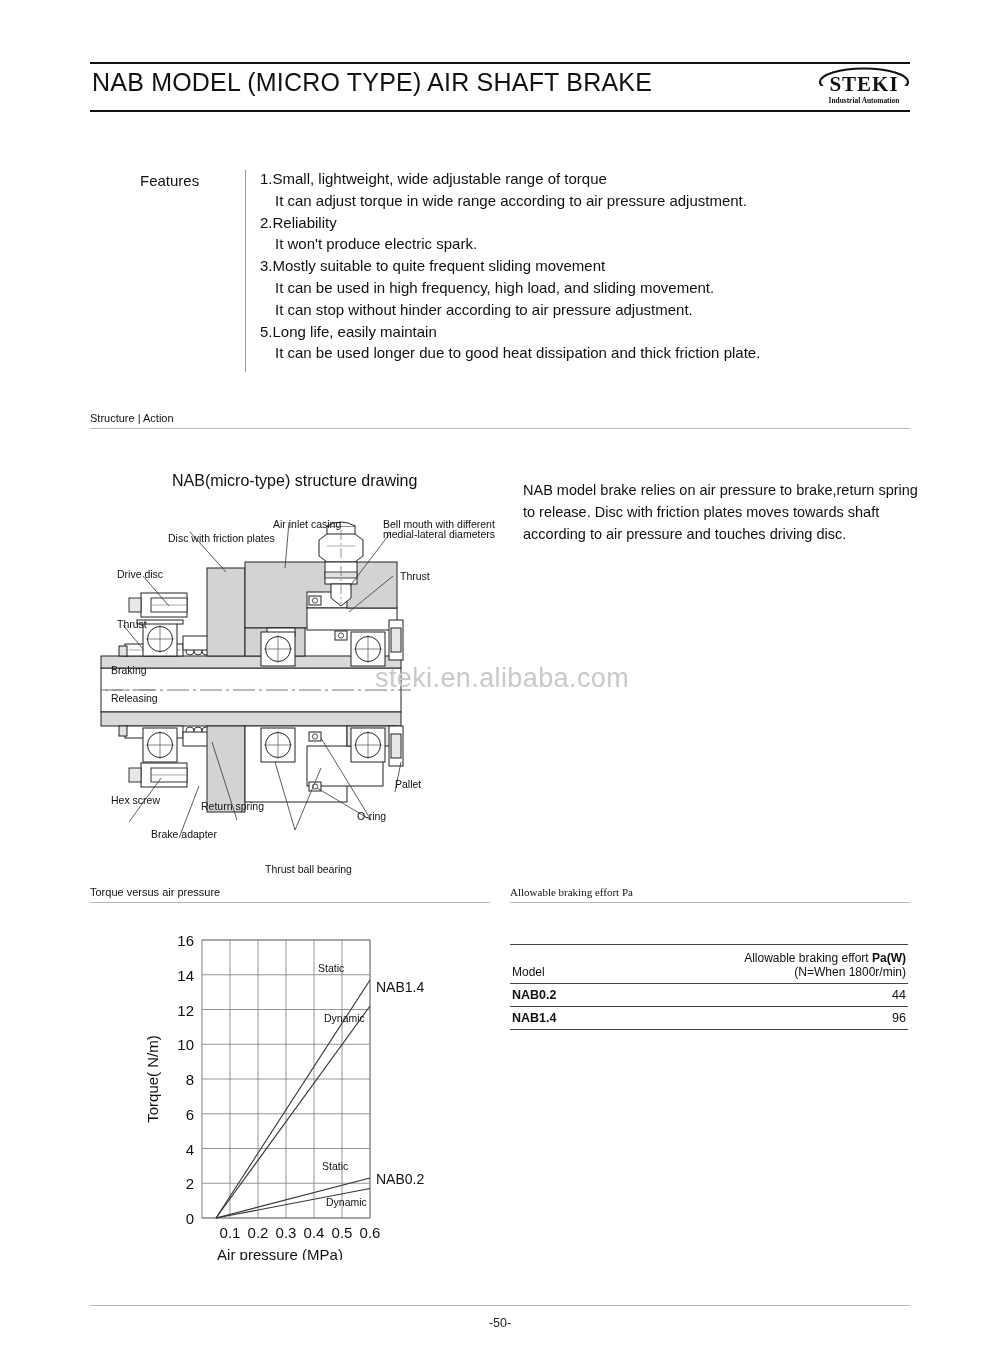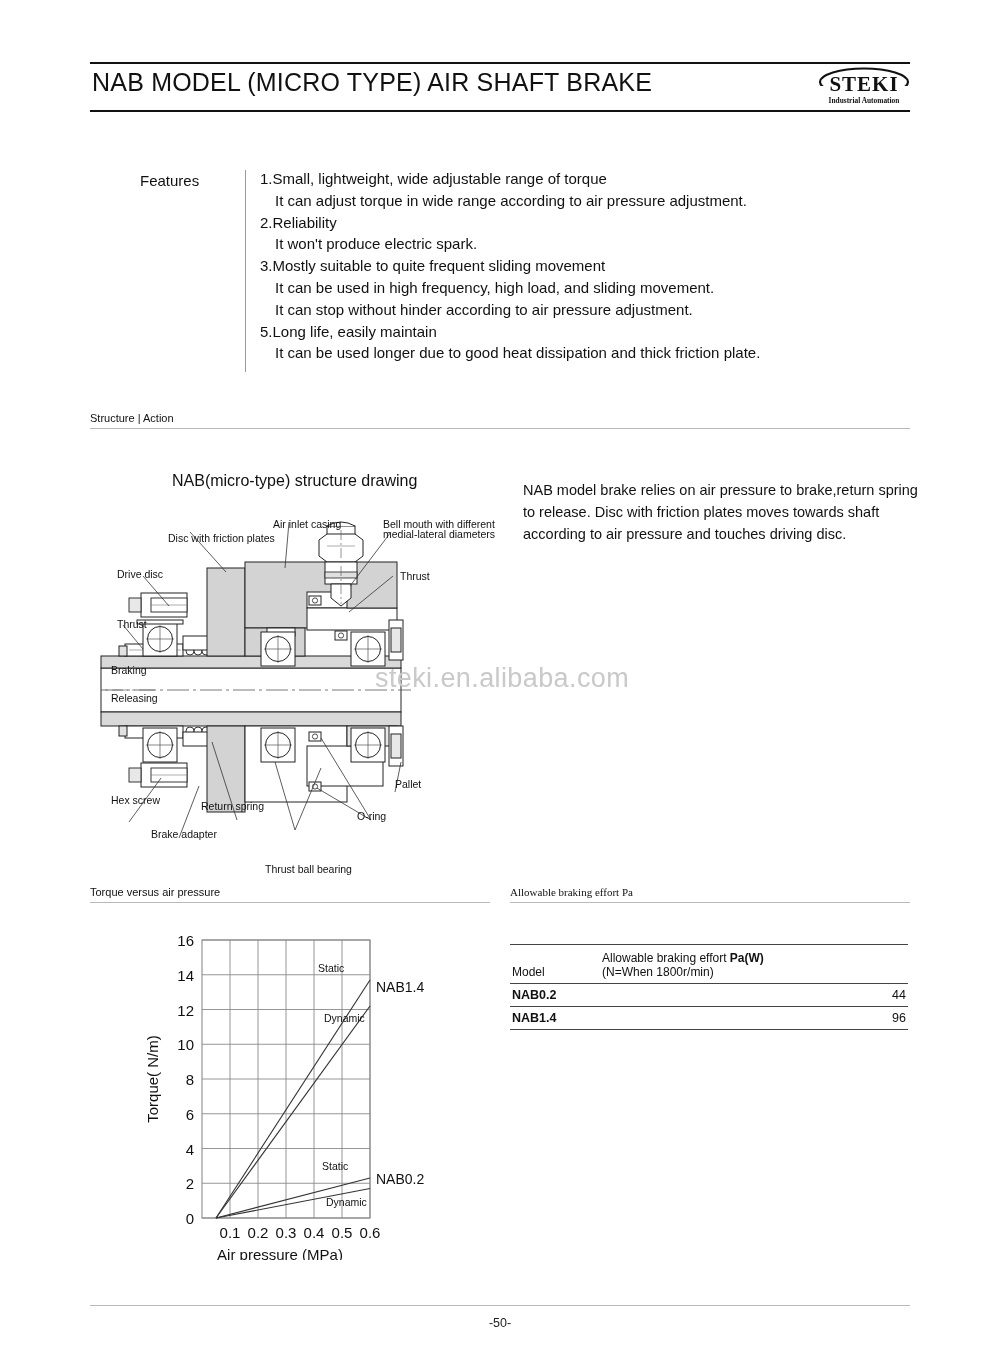--- a/index.html
+++ b/index.html
@@ -55,21 +55,21 @@
   .chart-wrap svg{display:block;}
 
   
   .tbl{position:absolute;left:510px;top:944px;width:398px;font-size:12px;}
   .tbl table{border-collapse:collapse;width:100%;}
   .tbl thead th{
     font-weight:normal;text-align:left;vertical-align:bottom;
     border-top:1.5px solid #444;border-bottom:1.5px solid #444;
     padding:6px 2px 4px 2px;font-size:12px;
   }
-  .tbl thead th.right{text-align:left;}
+  .tbl thead th.right{text-align:right;}
   .tbl thead th .l1{display:block;}
   .tbl thead th .l1 b{font-weight:bold;}
   .tbl thead th .l2{display:block;}
   .tbl tbody td{
     border-bottom:1.5px solid #444;padding:4px 2px 4px 2px;font-size:12.5px;
   }
   .tbl tbody td.model{font-weight:bold;}
   .tbl tbody td.val{text-align:right;}
 
   

